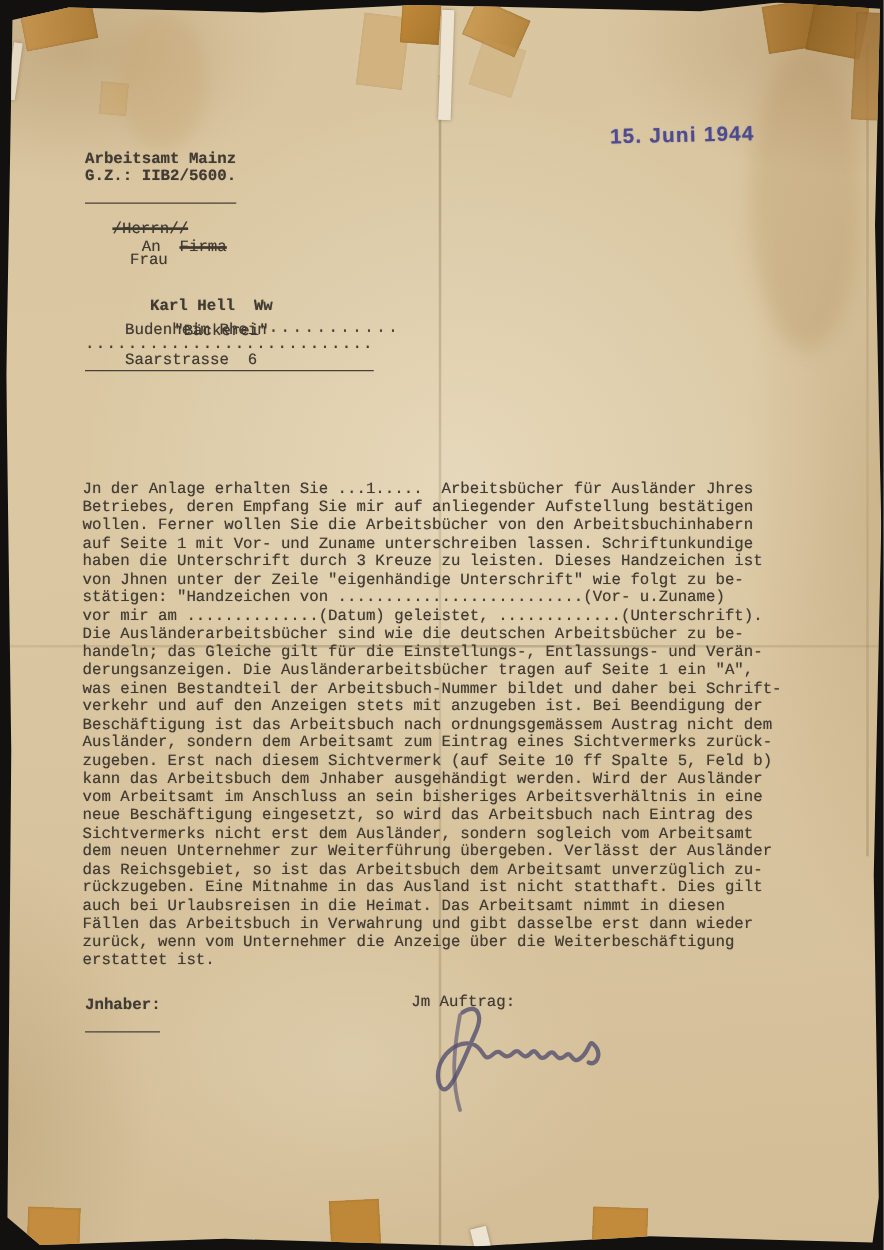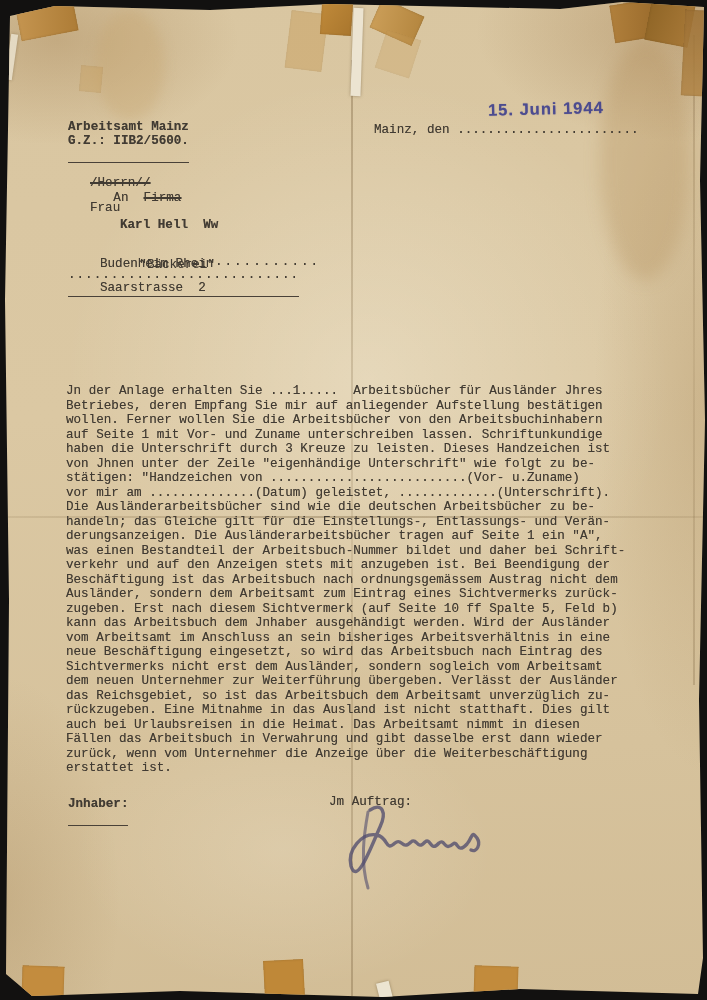--- a/index.html
+++ b/index.html
@@ -77,34 +77,33 @@
     <div class="tape" style="left:648px;top:0;width:44px;height:44px;background:linear-gradient(100deg,#8f6526,#a87938);transform:rotate(11deg);"></div>
     <div class="tape" style="left:683px;top:10px;width:24px;height:86px;background:linear-gradient(180deg,#9c7035,#b08445);transform:rotate(3deg);opacity:.85;"></div>
     <div class="tape" style="left:22px;top:966px;width:42px;height:32px;background:#c38c3e;transform:rotate(2deg);"></div>
     <div class="tape" style="left:264px;top:960px;width:40px;height:38px;background:#bf8838;transform:rotate(-3deg);"></div>
     <div class="tape" style="left:474px;top:966px;width:44px;height:32px;background:#c28b3c;transform:rotate(2deg);"></div>
 
     <div id="stamp">15. Juni 1944</div>
 
     <div class="t bold" style="left:68px;top:120px;">Arbeitsamt Mainz</div>
     <div class="t bold" style="left:68px;top:134px;"><span class="ul">G.Z.: IIB2/5600.</span></div>
-    <div class="t" style="left:374px;top:123px;">Mainz, den ........................</div>
 
     <div class="t" style="left:68px;top:176px;">
       <span>An</span><span>  </span><span class="strike">Firma</span>
     </div>
     <div class="t strike" style="left:90px;top:176px;">/Herrn//</div>
-    <div class="t" style="left:90px;top:201px;">Frau</div>
-    <div class="t bold" style="left:100px;top:218px;padding-left:20px;">Karl Hell  Ww</div>
+    <div class="t" style="left:104px;top:201px;">Frau</div>
+    <div class="t bold" style="left:100px;top:238px;padding-left:20px;">Karl Hell  Ww</div>
     <div class="t" style="left:94px;top:243px;">
       <span>"Bäckerei"</span><span style="letter-spacing:2px;">···········</span>
     </div>
     <div class="t" style="left:100px;top:257px;">Budenheim Rhein</div>
     <div class="t" style="left:68px;top:268px;"><span class="ul" style="letter-spacing:1px;">...........................</span></div>
-    <div class="t" style="left:100px;top:281px;">Saarstrasse  2</div>
+    <div class="t" style="left:100px;top:281px;">Saarstrasse  6</div>
 
 
     <div class="t" id="body-lines" style="left:66px;top:384px;"><div>Jn der Anlage erhalten Sie ...1.....  Arbeitsbücher für Ausländer Jhres</div><div>Betriebes, deren Empfang Sie mir auf anliegender Aufstellung bestätigen</div><div>wollen. Ferner wollen Sie die Arbeitsbücher von den Arbeitsbuchinhabern</div><div>auf Seite 1 mit Vor- und Zuname unterschreiben lassen. Schriftunkundige</div><div>haben die Unterschrift durch 3 Kreuze zu leisten. Dieses Handzeichen ist</div><div>von Jhnen unter der Zeile "eigenhändige Unterschrift" wie folgt zu be-</div><div>stätigen: "Handzeichen von ..........................(Vor- u.Zuname)</div><div>vor mir am ..............(Datum) geleistet, .............(Unterschrift).</div><div>Die Ausländerarbeitsbücher sind wie die deutschen Arbeitsbücher zu be-</div><div>handeln; das Gleiche gilt für die Einstellungs-, Entlassungs- und Verän-</div><div>derungsanzeigen. Die Ausländerarbeitsbücher tragen auf Seite 1 ein "A",</div><div>was einen Bestandteil der Arbeitsbuch-Nummer bildet und daher bei Schrift-</div><div>verkehr und auf den Anzeigen stets mit anzugeben ist. Bei Beendigung der</div><div>Beschäftigung ist das Arbeitsbuch nach ordnungsgemässem Austrag nicht dem</div><div>Ausländer, sondern dem Arbeitsamt zum Eintrag eines Sichtvermerks zurück-</div><div>zugeben. Erst nach diesem Sichtvermerk (auf Seite 10 ff Spalte 5, Feld b)</div><div>kann das Arbeitsbuch dem Jnhaber ausgehändigt werden. Wird der Ausländer</div><div>vom Arbeitsamt im Anschluss an sein bisheriges Arbeitsverhältnis in eine</div><div>neue Beschäftigung eingesetzt, so wird das Arbeitsbuch nach Eintrag des</div><div>Sichtvermerks nicht erst dem Ausländer, sondern sogleich vom Arbeitsamt</div><div>dem neuen Unternehmer zur Weiterführung übergeben. Verlässt der Ausländer</div><div>das Reichsgebiet, so ist das Arbeitsbuch dem Arbeitsamt unverzüglich zu-</div><div>rückzugeben. Eine Mitnahme in das Ausland ist nicht statthaft. Dies gilt</div><div>auch bei Urlaubsreisen in die Heimat. Das Arbeitsamt nimmt in diesen</div><div>Fällen das Arbeitsbuch in Verwahrung und gibt dasselbe erst dann wieder</div><div>zurück, wenn vom Unternehmer die Anzeige über die Weiterbeschäftigung</div><div>erstattet ist.</div></div>
 
     <div class="t bold" style="left:68px;top:797px;"><span class="ul">Jnhaber:</span></div>
     <div class="t" style="left:329px;top:795px;">Jm Auftrag:</div>
 
     <svg id="signature" width="170" height="100" viewBox="0 0 170 100">
       <path d="M30,10 C42,2 47,12 40,27
                C31,47 17,86 11,66

